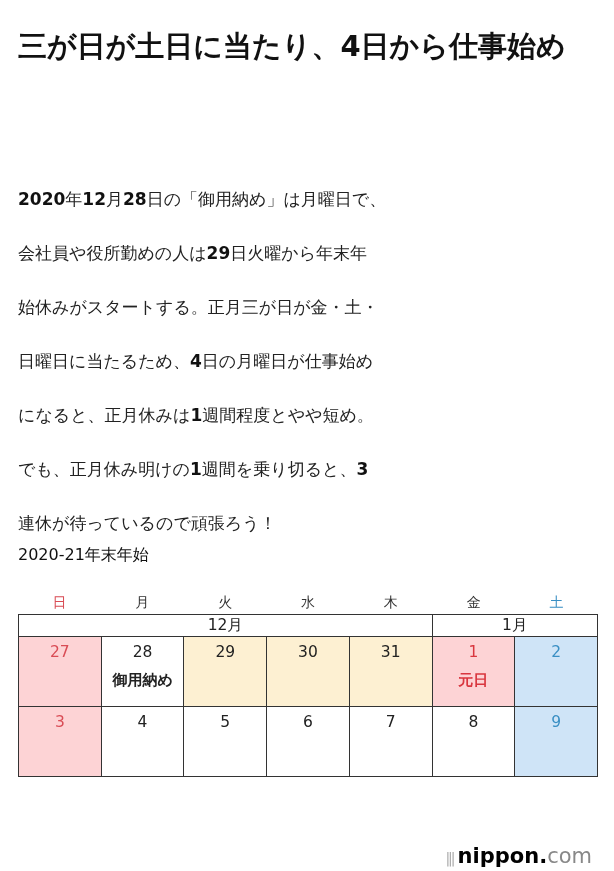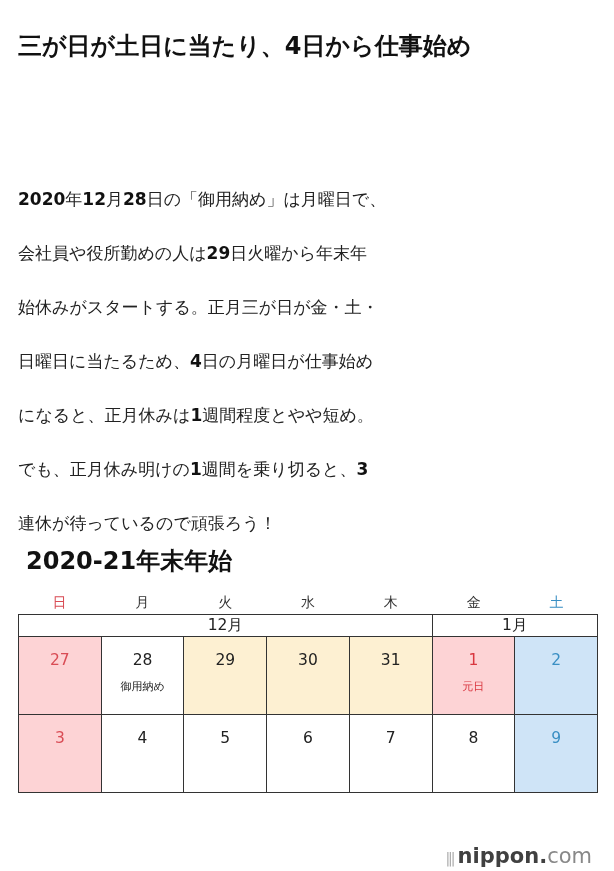--- a/index.html
+++ b/index.html
@@ -1,37 +1,37 @@
 <!DOCTYPE html>
 <html><head>
 <meta charset="utf-8">
 <style>
   html, body { margin:0; padding:0; background:#ffffff; }
   body { width:614px; height:871px; position:relative; overflow:hidden; font-family:"DejaVu Sans","Liberation Sans",sans-serif; color:#111; }
-  .title { position:absolute; left:18px; top:10px; width:590px; font-size:24px; font-weight:bold; line-height:73px; letter-spacing:0px; }
+  .title { position:absolute; left:18px; top:10px; width:590px; font-size:29px; font-weight:bold; line-height:73px; letter-spacing:0px; }
   .body-text { position:absolute; left:18px; top:172px; width:596px; font-size:17px; line-height:54px; color:#222; }
   .body-text b { color:#111; }
-  .cal-title { position:absolute; left:18px; top:545px; font-size:24px; font-weight:bold; color:#111;margin-left:8px; }
+  .cal-title { position:absolute; left:18px; top:545px; font-size:16px; font-weight:normal; color:#111; }
   .weekdays { position:absolute; left:18px; top:594px; width:580px; display:flex; }
   .weekdays div { flex:1; text-align:center; font-size:14px; color:#333; }
   table.cal { position:absolute; left:18px; top:614px; width:580px; border-collapse:collapse; table-layout:fixed; }
   table.cal td { border:1.5px solid #333; text-align:center; vertical-align:top; font-size:15.5px; color:#222;margin-top:36px; }
   .month-row td { height:19px; font-size:14px; line-height:19px; vertical-align:middle; }
-  .day { height:64px; padding-top:12px; }
+  .day { height:64px; padding-top:4px; }
   .day .num { display:block; line-height:22px; }
-  .day .lbl { display:block; font-size:11px; font-weight:normal; margin-top:8px; }
+  .day .lbl { display:block; font-size:15px; font-weight:bold; margin-top:8px; }
   .sun { background:#fdd3d5; }
   .sun .num { color:#d94c55; }
   .sat { background:#cfe4f7; }
   .sat .num { color:#3a8fc4; }
   .yellow { background:#fdf0d2; }
   .hol { background:#fdd3d5; }
   .hol .num, .hol .lbl { color:#d9363f; }
   .logo { position:absolute; right:22px; top:844px; font-size:21px; color:#555; font-family:"DejaVu Sans",sans-serif; }
-  .logo b { color:#404040;margin-top:44px; }
+  .logo b { color:#000000;margin-top:44px; }
   .logo .com { color:#888; font-weight:normal;text-align:right; }
   .logo .mark { color:#aaa; font-size:14px; margin-right:4px; letter-spacing:-2px; }
 </style>
 </head>
 <body>
 
 <div class="title">三が日が土日に当たり、4日から仕事始め</div>
 
 <div class="body-text">
   <div><b>2020</b>年<b>12</b>月<b>28</b>日の「御用納め」は月曜日で、</div>

